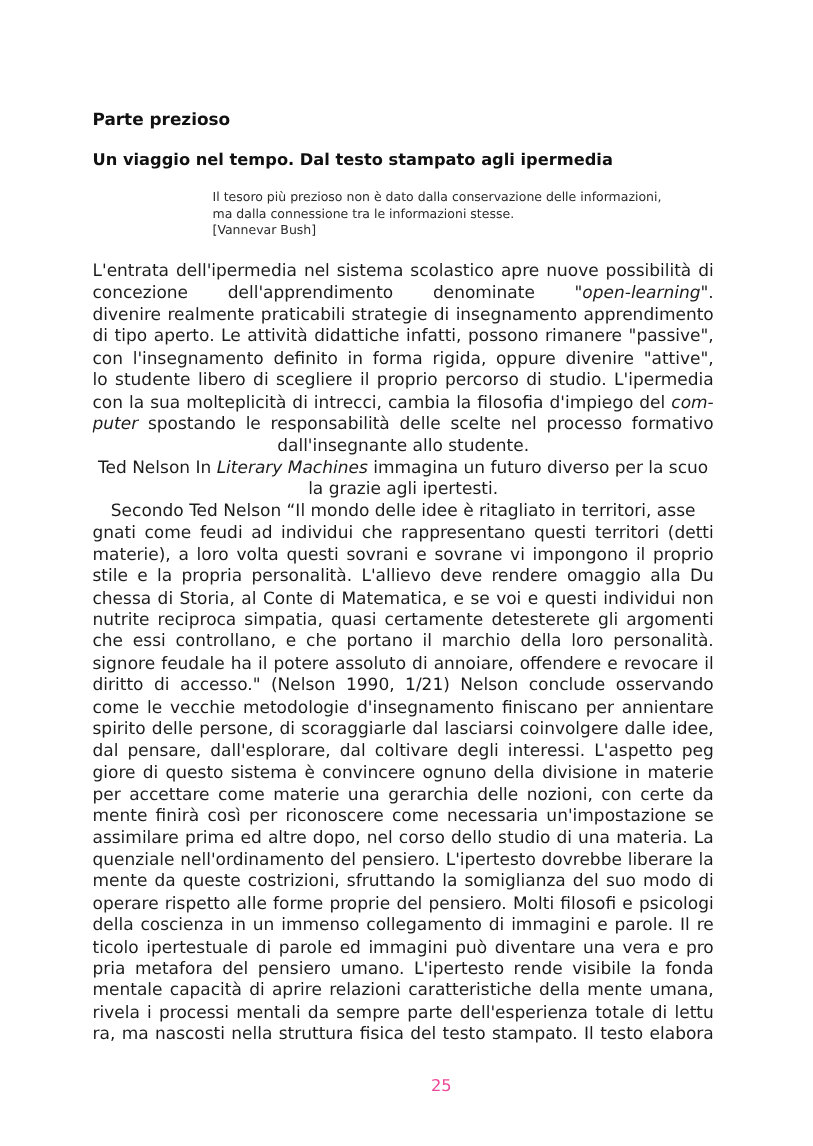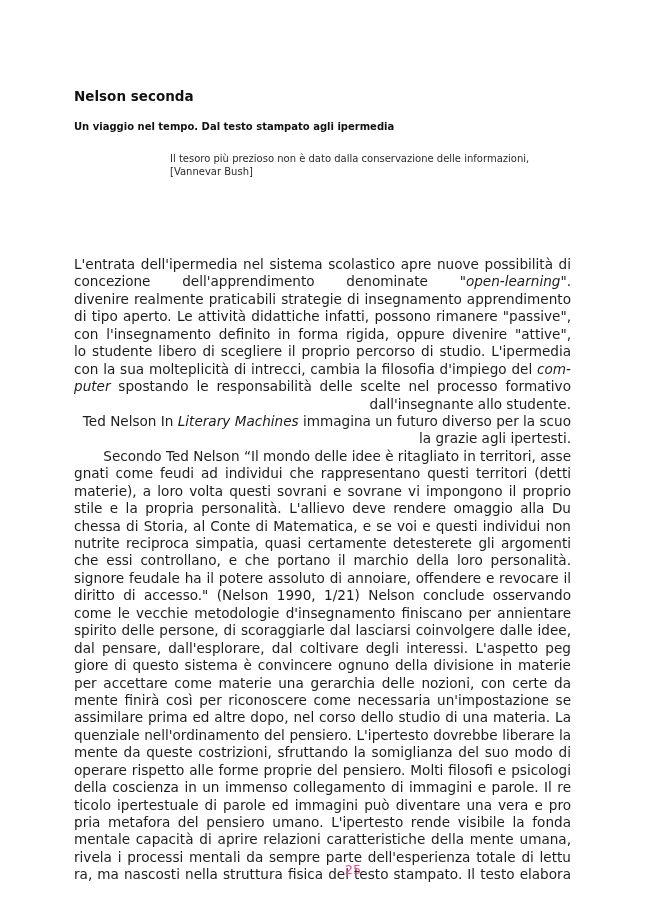--- a/index.html
+++ b/index.html
@@ -1,38 +1,39 @@
 <!DOCTYPE html>
 <html><head>
 <meta charset="utf-8">
 <style>
   html, body { margin: 0; padding: 0; background: #ffffff; }
   body { width: 650px; height: 917px; position: relative; overflow: hidden;
          font-family: "DejaVu Sans", sans-serif; color: #1a1a1a; }
   .page { position: absolute; left: 0; top: 0; width: 650px; height: 917px; background: #fff; }
   .part-title { position: absolute; left: 74px; top: 88px; font-size: 13.5px; font-weight: bold; color: #111; }
-  .chapter-title { position: absolute; left: 74px; top: 121px; font-size: 10px; font-weight: bold; color: #111; }
+  .chapter-title { position: absolute; left: 74px; top: 121px; font-size: 13px; font-weight: bold; color: #111; }
   .epigraph { position: absolute; left: 170px; top: 152px; width: 402px; font-size: 10px; line-height: 13px; color: #2a2a2a; }
   .epigraph .ln { display: block; white-space: nowrap; }
-  .body { position: absolute; left: 74px; top: 209px; width: 497px; font-size: 13.6px; line-height: 17.45px; color: #1c1c1c; margin-top: 47px; }
+  .body { position: absolute; left: 74px; top: 209px; width: 497px; font-size: 13.6px; line-height: 17.45px; color: #1c1c1c; }
   .body .ln { display: block; white-space: nowrap; height: 17.45px; }
   .body .ln.j { text-align: justify; text-align-last: justify; white-space: normal; overflow: hidden; }
-  .body .ln.l { text-align: right; }
+  .body .ln.l { text-align: center; }
   .body em { font-style: italic; }
   .page-number { position: absolute; left: 0; width: 650px; top: 862px; text-align: center; font-size: 13px; color: #ec4899; margin-left: 28px; }
 </style>
 </head>
 <body>
 
 <div class="page">
-  <div class="part-title">Nelson seconda</div>
+  <div class="part-title">Parte prezioso</div>
   <div class="chapter-title">Un viaggio nel tempo. Dal testo stampato agli ipermedia</div>
 
   <div class="epigraph">
     <span class="ln">Il tesoro più prezioso non è dato dalla conservazione delle informazioni,</span>
+    <span class="ln">ma dalla connessione tra le informazioni stesse.</span>
     <span class="ln">[Vannevar Bush]</span>
   </div>
 
   <div class="body" id="body-text">
       <span class="ln j">L'entrata dell'ipermedia nel sistema scolastico apre nuove possibilità di</span>
       <span class="ln j">concezione dell'apprendimento denominate "<em>open-learning</em>". Dovrebbero</span>
       <span class="ln j">divenire realmente praticabili strategie di insegnamento apprendimento</span>
       <span class="ln j">di tipo aperto. Le attività didattiche infatti, possono rimanere "passive",</span>
       <span class="ln j">con l'insegnamento definito in forma rigida, oppure divenire "attive", con</span>
       <span class="ln j">lo studente libero di scegliere il proprio percorso di studio. L'ipermedia</span>

